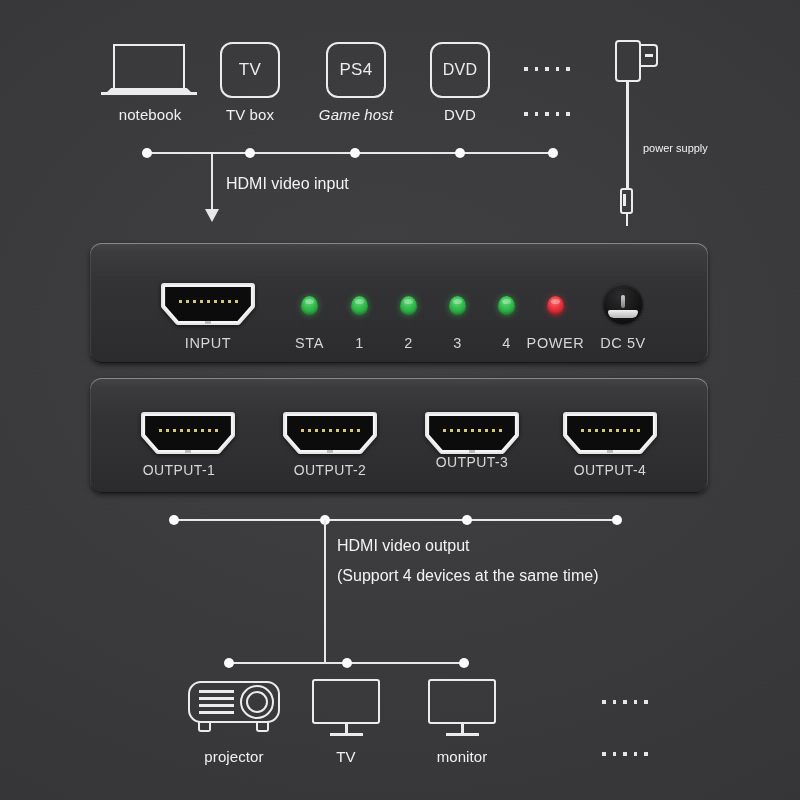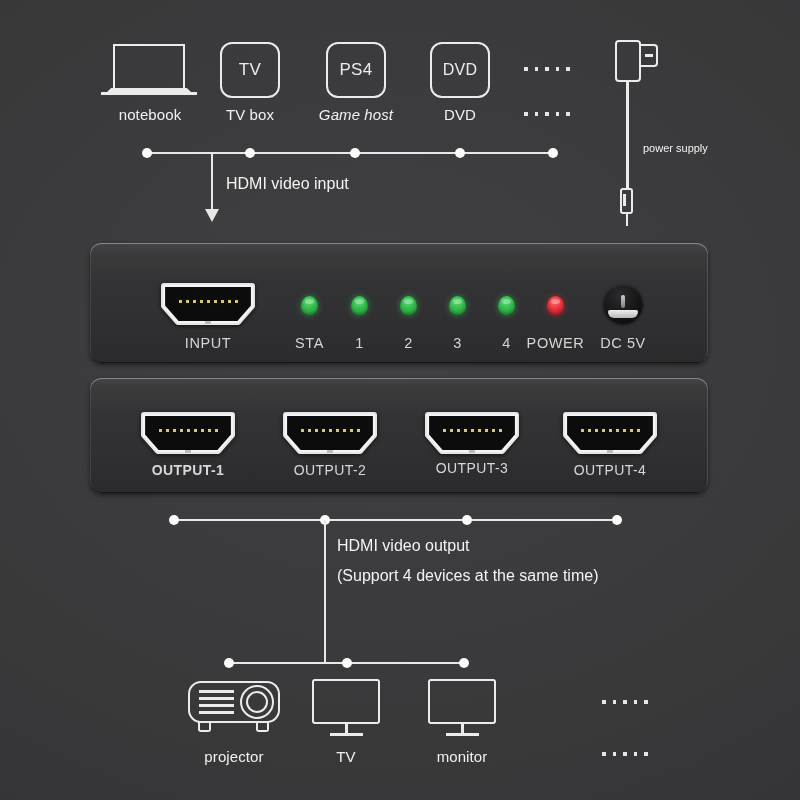--- a/index.html
+++ b/index.html
@@ -388,21 +388,21 @@
             <rect x="42" y="20" width="3" height="3"></rect>
           <rect x="49" y="20" width="3" height="3"></rect>
             <rect x="56" y="20" width="3" height="3"></rect>
           <rect x="63" y="20" width="3" height="3"></rect>
             <rect x="70" y="20" width="3" height="3"></rect>
           <rect x="77" y="20" width="3" height="3"></rect>
         </g>
         <rect x="47" y="41" width="6" height="3" fill="#bcbcbc"></rect>
       </svg>
     </div>
-    <div class="out-text" style="left:43px; top:84px; width:110px;font-weight:bold;">OUTPUT-1</div>
+    <div class="out-text" style="left:34px; top:84px; width:110px;">OUTPUT-1</div>
 
     <div class="hdmi" style="left:190px; top:31px; width:100px; height:48px;">
       <svg width="100" height="48" viewBox="0 0 100 48">
         <path d="M6 6 H94 V26 L80 42 H20 L6 26 Z" fill="none" stroke="#e8e8e8" stroke-width="6" stroke-linejoin="round"></path>
         <path d="M6 6 H94 V26 L80 42 H20 L6 26 Z" fill="#0b0b0c" stroke="#f6f6f6" stroke-width="2.2" stroke-linejoin="round"></path>
         <g fill="#d8c87a">
           <rect x="21" y="20" width="3" height="3"></rect>
             <rect x="28" y="20" width="3" height="3"></rect>
           <rect x="35" y="20" width="3" height="3"></rect>
             <rect x="42" y="20" width="3" height="3"></rect>
@@ -428,21 +428,21 @@
             <rect x="42" y="20" width="3" height="3"></rect>
           <rect x="49" y="20" width="3" height="3"></rect>
             <rect x="56" y="20" width="3" height="3"></rect>
           <rect x="63" y="20" width="3" height="3"></rect>
             <rect x="70" y="20" width="3" height="3"></rect>
           <rect x="77" y="20" width="3" height="3"></rect>
         </g>
         <rect x="47" y="41" width="6" height="3" fill="#bcbcbc"></rect>
       </svg>
     </div>
-    <div class="out-text" style="left:327px; top:82px; width:110px;text-align:center;">OUTPUT-3</div>
+    <div class="out-text" style="left:327px; top:76px; width:110px;text-align:center;">OUTPUT-3</div>
 
     <div class="hdmi" style="left:470px; top:31px; width:100px; height:48px;">
       <svg width="100" height="48" viewBox="0 0 100 48">
         <path d="M6 6 H94 V26 L80 42 H20 L6 26 Z" fill="none" stroke="#e8e8e8" stroke-width="6" stroke-linejoin="round"></path>
         <path d="M6 6 H94 V26 L80 42 H20 L6 26 Z" fill="#0b0b0c" stroke="#f6f6f6" stroke-width="2.2" stroke-linejoin="round"></path>
         <g fill="#d8c87a">
           <rect x="21" y="20" width="3" height="3"></rect>
             <rect x="28" y="20" width="3" height="3"></rect>
           <rect x="35" y="20" width="3" height="3"></rect>
             <rect x="42" y="20" width="3" height="3"></rect>

